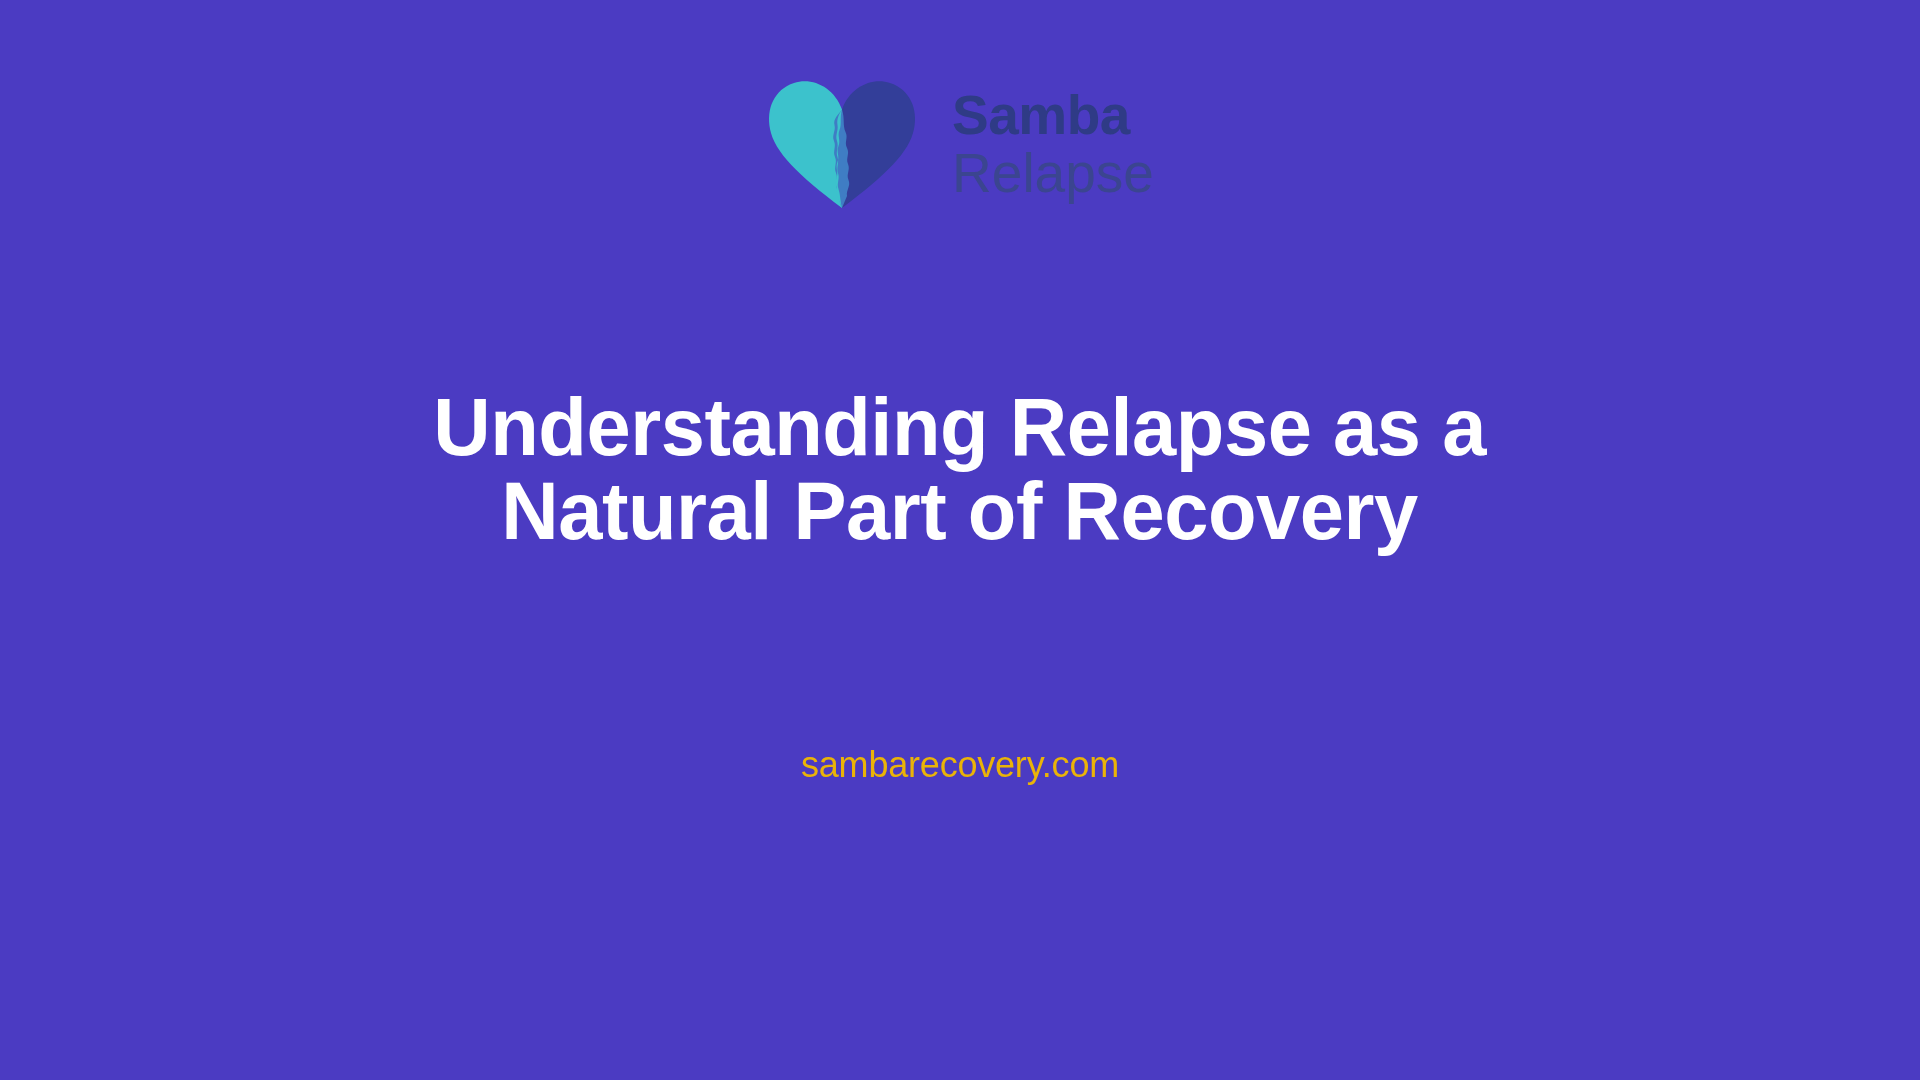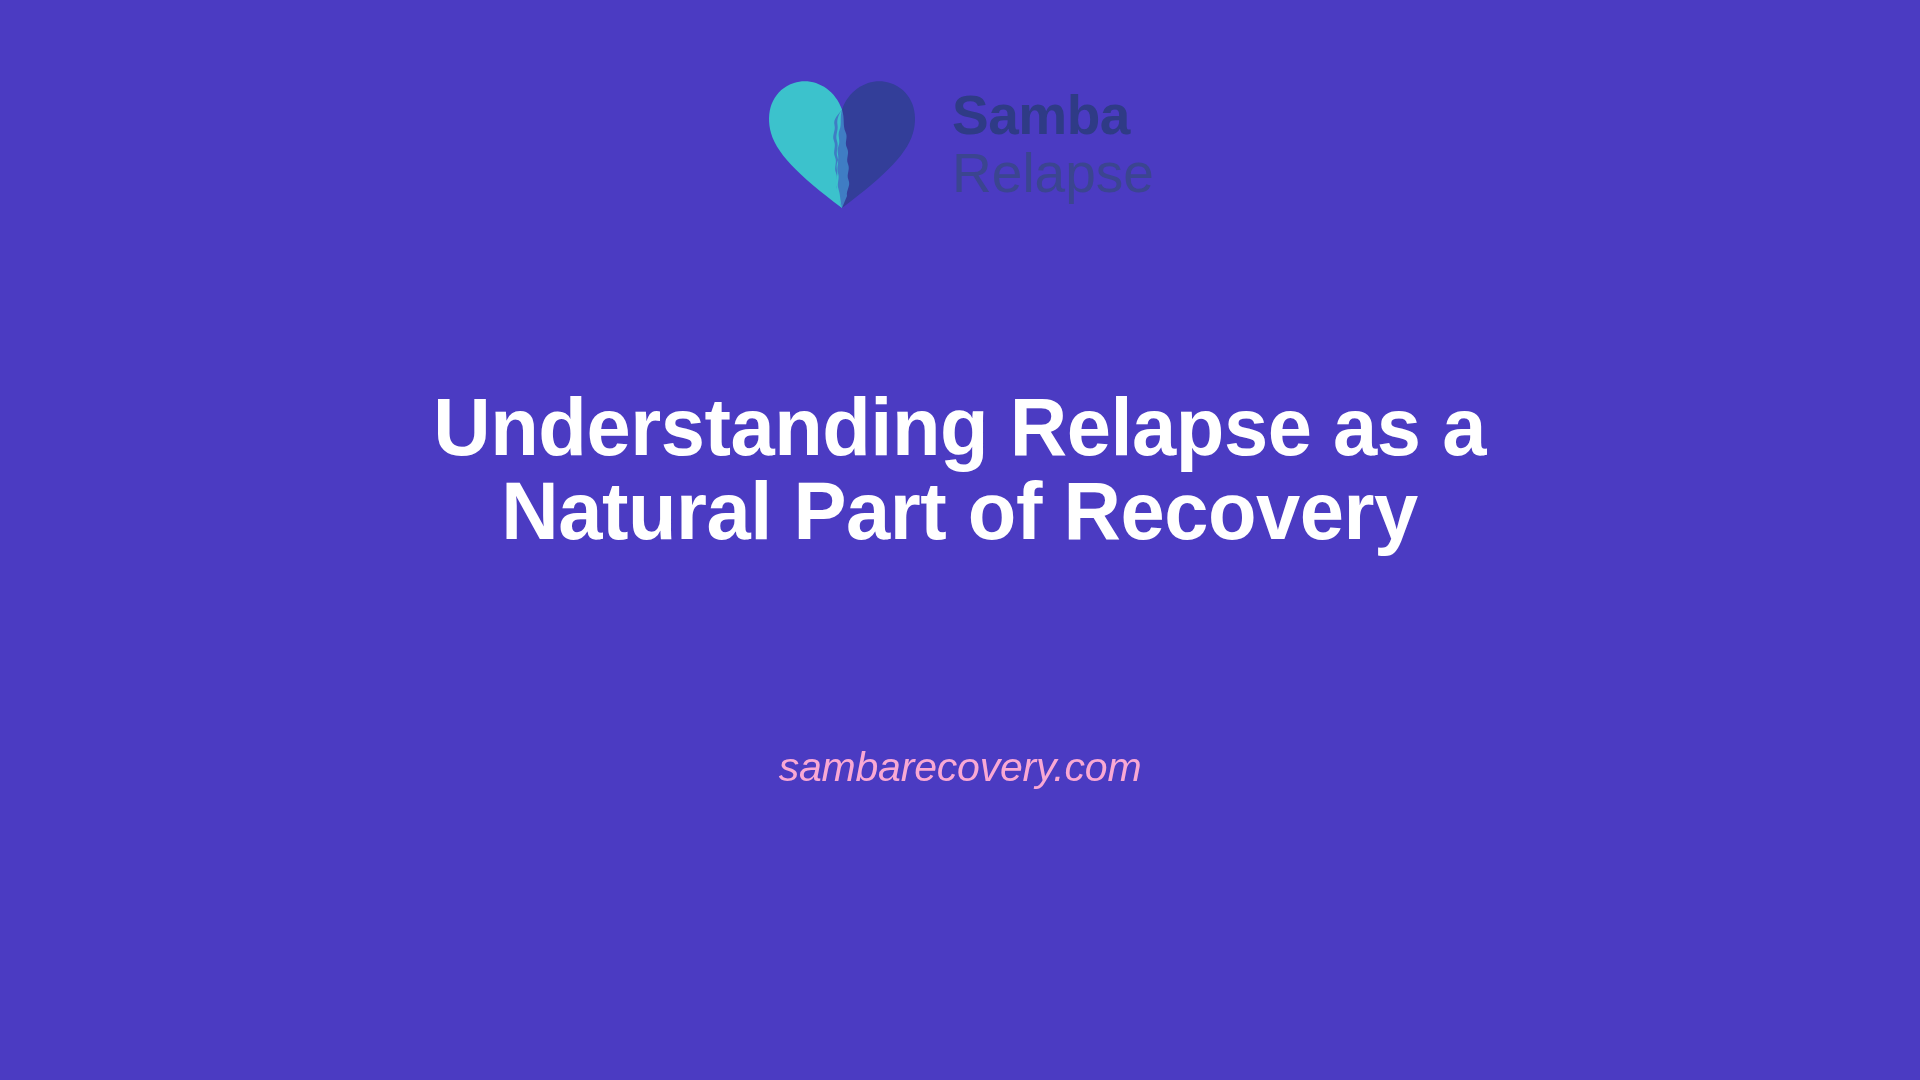--- a/index.html
+++ b/index.html
@@ -102,26 +102,25 @@
   }
 
   
   #footer-url {
     position: absolute;
     top: 747px;
     left: 0;
     right: 0;
     text-align: center;
     font-family: "Liberation Sans", sans-serif;
-    font-size: 41px;
+    font-size: 36px;
     font-weight: 400;
-    color: #f9a8d4;
+    color: #eab308;
     letter-spacing: -0.2px;
     line-height: 1;
-    font-style: italic;
   }
 </style>
 </head>
 <body>
 
 <div id="card">
 
   <div id="brand-lockup">
 
     <svg id="logo-mark" viewBox="0 0 152 138" xmlns="http://www.w3.org/2000/svg" aria-hidden="true">

